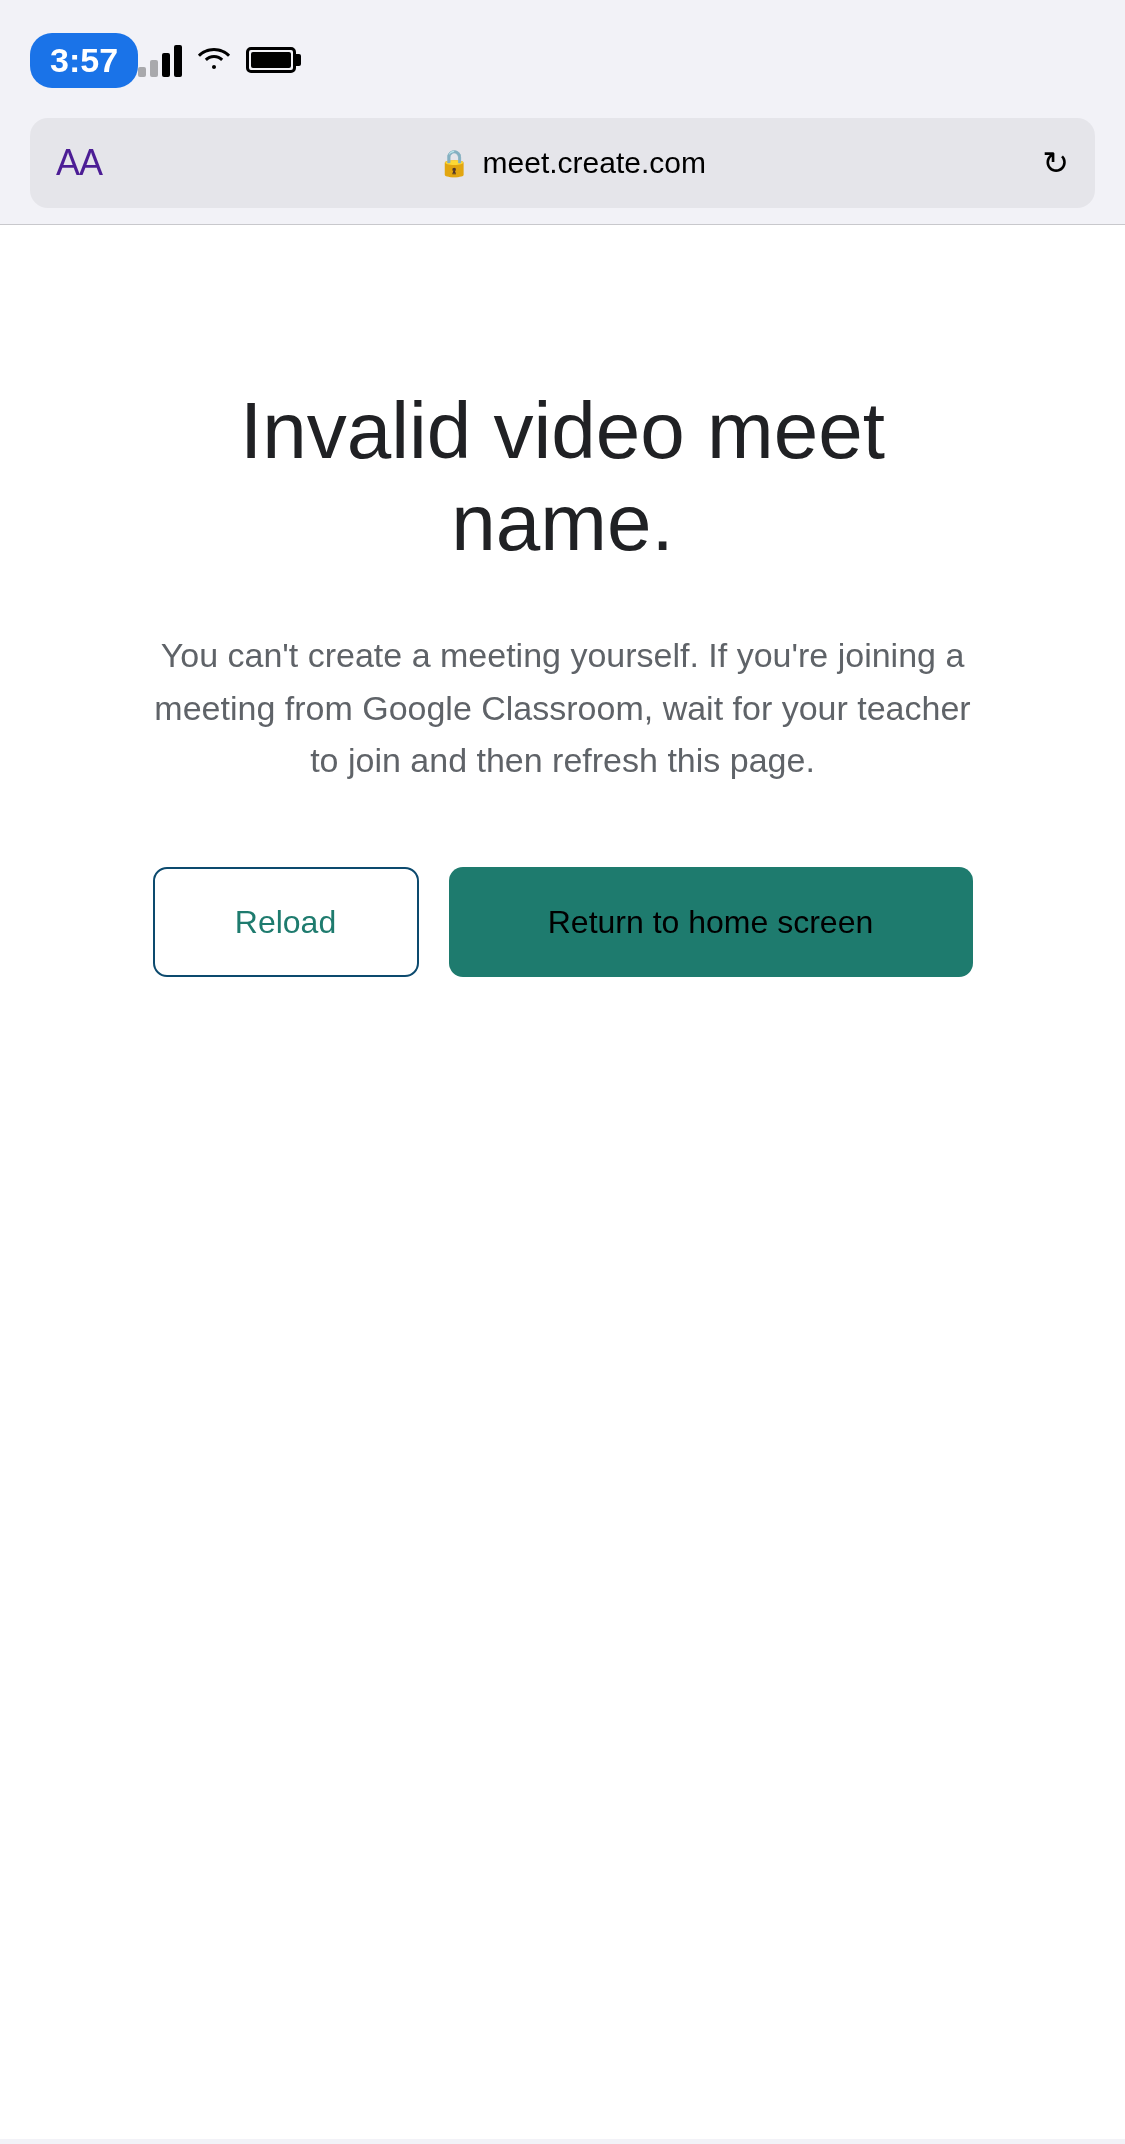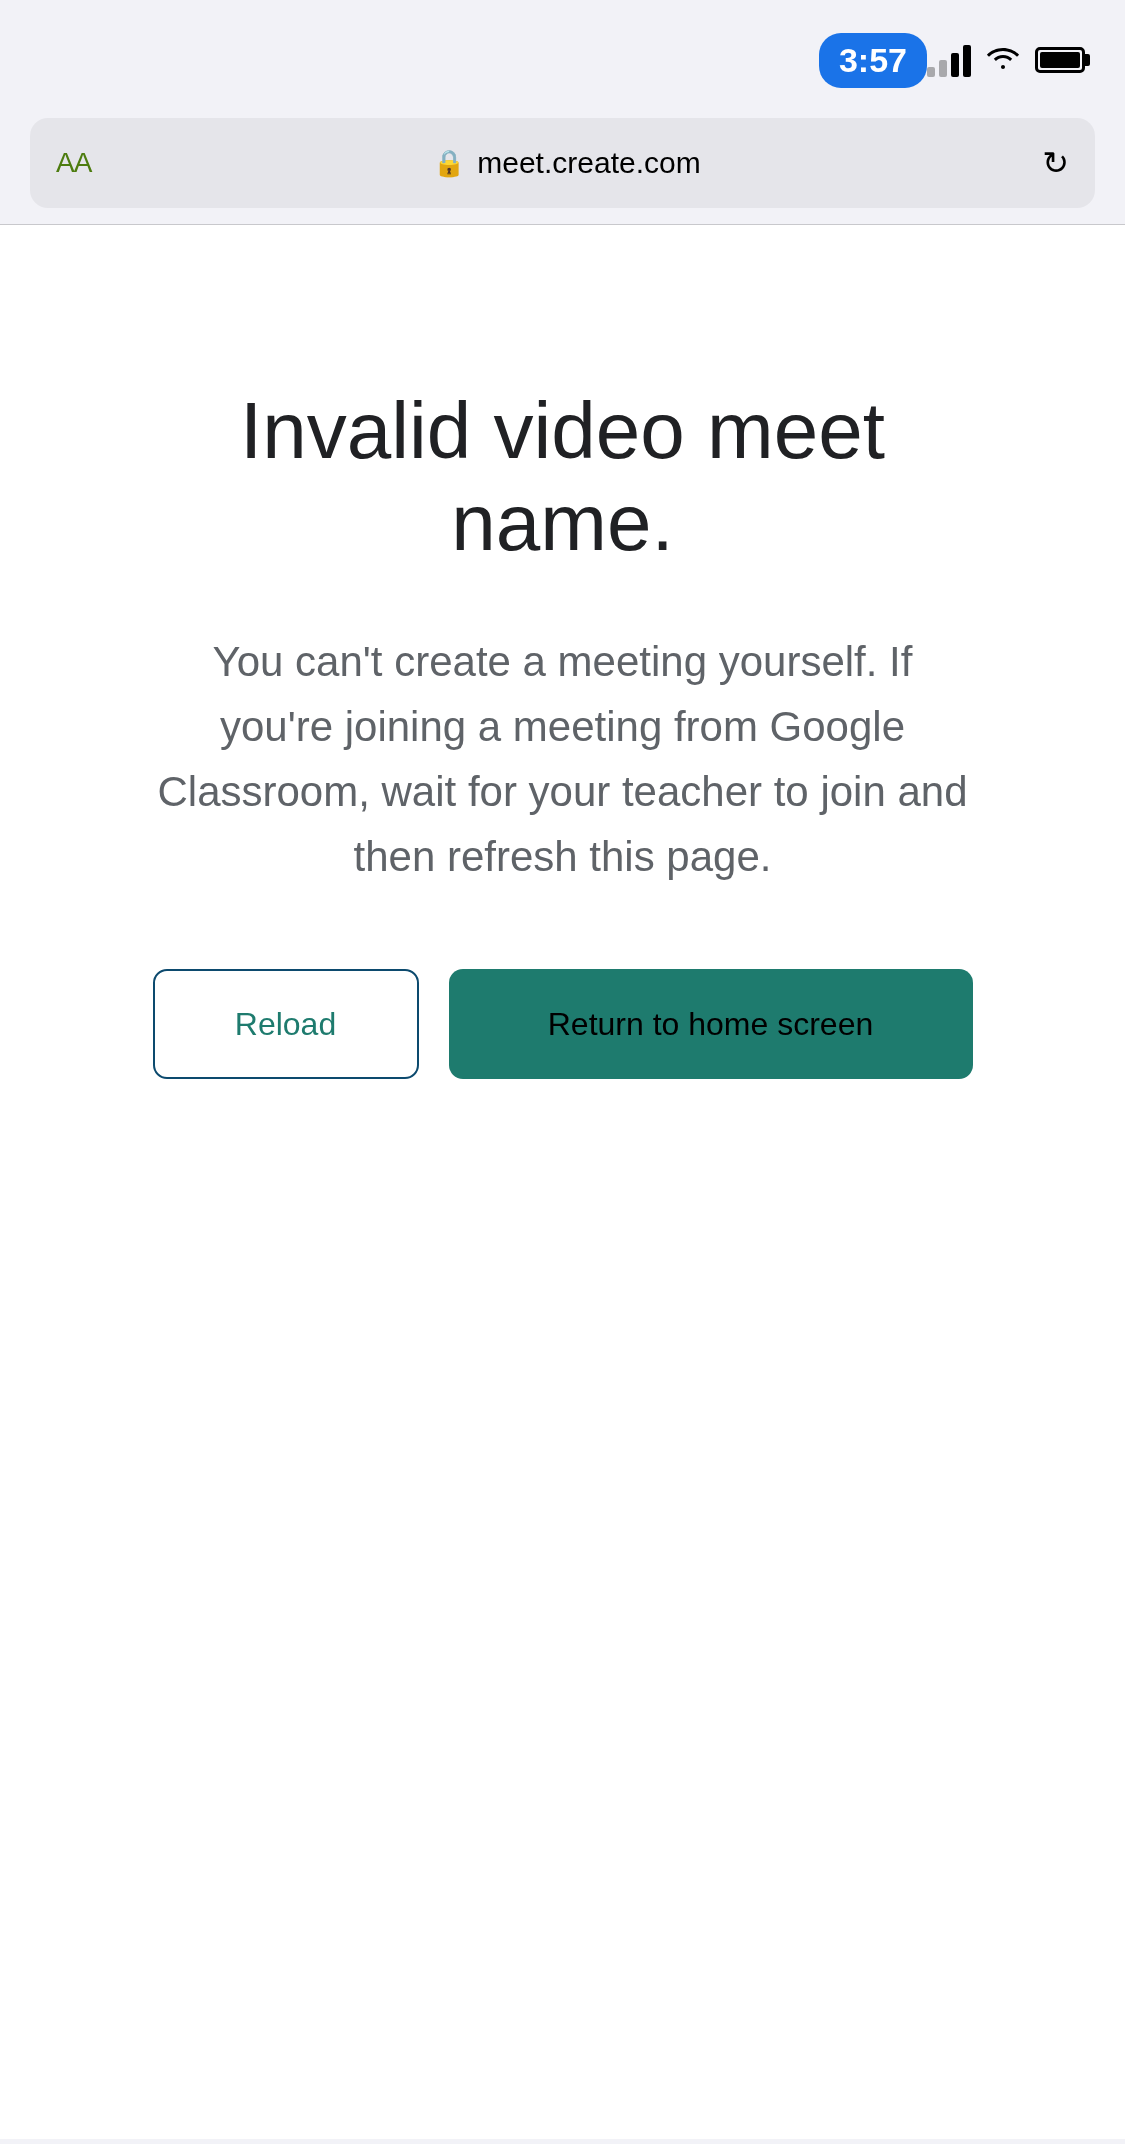--- a/index.html
+++ b/index.html
@@ -17,21 +17,21 @@
       overflow: hidden;
     }
 
     
     .status-bar {
       width: 100%;
       height: 100px;
       background: #f2f2f7;
       display: flex;
       align-items: center;
-      justify-content: flex-end;
+      justify-content: flex-start;
       padding: 20px 40px 0 30px;
     }
 
     .status-time {
       background: #1a73e8;
       color: white;
       font-size: 34px;
       font-weight: 600;
       padding: 8px 20px;
       border-radius: 22px;
@@ -102,23 +102,23 @@
       height: 90px;
       background: #e5e5ea;
       border-radius: 18px;
       display: flex;
       align-items: center;
       padding: 0 26px;
       gap: 16px;
     }
 
     .browser-aa {
-      font-size: 28px;
+      font-size: 36px;
       font-weight: 500;
-      color: #4d7c0f;
+      color: #4c1d95;
       letter-spacing: -1px;
     }
 
     .browser-url {
       flex: 1;
       display: flex;
       align-items: center;
       justify-content: center;
       gap: 12px;
       font-size: 30px;
@@ -156,21 +156,21 @@
       font-size: 80px;
       font-weight: 400;
       color: #202124;
       text-align: center;
       line-height: 1.15;
       margin-bottom: 60px;
       max-width: 800px;
     }
 
     .error-description {
-      font-size: 42px;
+      font-size: 34px;
       color: #5f6368;
       text-align: center;
       line-height: 1.55;
       max-width: 820px;
       margin-bottom: 80px;
     }
 
     .button-row {
       display: flex;
       gap: 30px;

